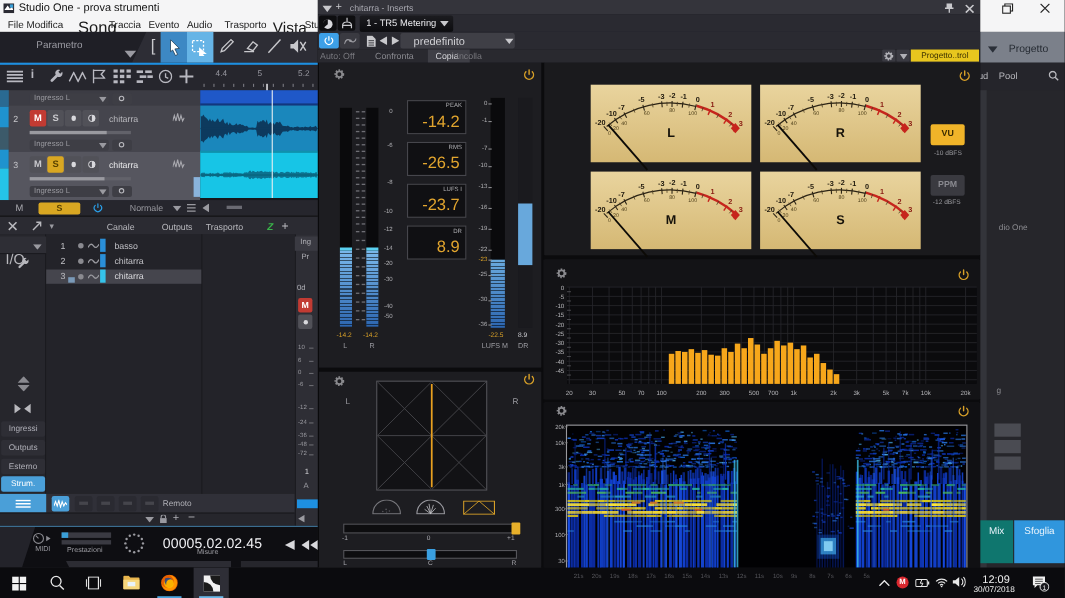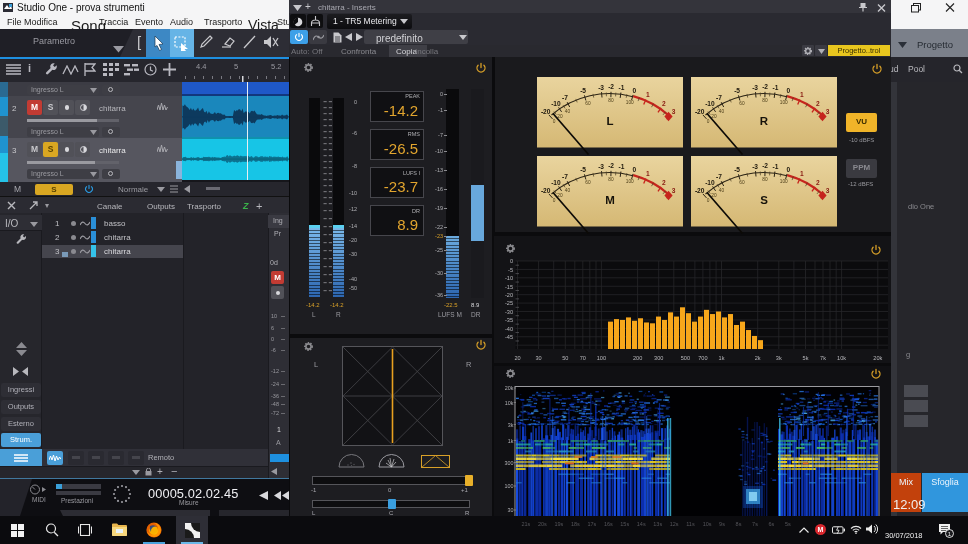--- a/index.html
+++ b/index.html
@@ -232,21 +232,21 @@
 <div class="tx" style="left:45px;top:201px;font-size:8px;color:#9a9aa0">▾</div>
 <div class="tx" style="left:97px;top:202px;font-size:8px;color:#b8b8bd">Canale</div>
 <div class="tx" style="left:147px;top:202px;font-size:8px;color:#b8b8bd">Outputs</div>
 <div class="tx" style="left:187px;top:202px;font-size:8px;color:#b8b8bd">Trasporto</div>
 <div class="tx" style="left:243px;top:201px;font-size:9px;color:#3ab54a;font-weight:bold;font-style:italic">Z</div>
 <div class="tx" style="left:256px;top:200px;font-size:11px;color:#b8b8bd">+</div>
 <div class="a" style="left:0;top:213px;width:42px;height:267px;background:#26262c;border-right:1px solid #1a1a1f"></div>
 <div class="a" style="left:42px;top:213px;width:226px;height:267px;background:#232329"></div>
 <div class="a" style="left:183px;top:213px;width:1px;height:267px;background:#1a1a1f"></div>
 <div class="a" style="left:0;top:215px;width:42px;height:16px;background:#2e2e35;border-bottom:1px solid #1a1a1f"></div>
-<div class="tx" style="left:5px;top:218px;font-size:10px;color:#b8b8bd">I/O</div>
+<div class="tx" style="left:5px;top:228px;font-size:13px;color:#b8b8bd">I/O</div>
 <svg class="a" style="left:30px;top:222px" width="8" height="5" viewBox="0 0 8 5">
       <path d="M0 0h8L4 5z" fill="#9a9aa0"></path>
     </svg>
 <svg class="a" style="left:15px;top:234px" width="12" height="12" viewBox="0 0 24 24">
       <path fill="#b8b8bd" d="M22 6.5a5.5 5.5 0 0 1-7.6 5.1L7 19a2.1 2.1 0 0 1-3-3l7.4-7.4A5.5 5.5 0 0 1 18.5 1l-3 3L17 5.5 18.5 7l3-3c.3.8.5 1.6.5 2.5z"></path>
     </svg>
 <svg class="a" style="left:16px;top:342px" width="11" height="14" viewBox="0 0 11 14">
       <path d="M5.5 0 11 6H0z" fill="#8a8a90"></path>
       <path d="M5.5 14 0 8h11z" fill="#8a8a90"></path>
     </svg>
@@ -394,21 +394,21 @@
       <circle cx="4" cy="4" r="3" fill="none" stroke="#b8b8bd" stroke-width="1.2"></circle>
       <path d="M6.2 6.2 9 9" stroke="#b8b8bd" stroke-width="1.3"></path>
     </svg>
 <div class="a" style="left:891px;top:82px;width:77px;height:434px;background:#26262b"></div>
 <div class="a" style="left:891px;top:82px;width:6px;height:434px;background:#33343a"></div>
 <div class="tx" style="left:908px;top:202px;font-size:7.5px;color:#8a8a8f">dio One</div>
 <div class="tx" style="left:906px;top:350px;font-size:7.5px;color:#8a8a8f">g</div>
 <div class="a" style="left:904px;top:385px;width:24px;height:12px;background:#4a4b52"></div>
 <div class="a" style="left:904px;top:400px;width:24px;height:12px;background:#4a4b52"></div>
 <div class="a" style="left:904px;top:415px;width:24px;height:12px;background:#4a4b52"></div>
-<div class="a" style="left:891px;top:473px;width:30px;height:39px;background:#c2410c;text-align:center;font-size:9px;color:#eaf4fc;padding-top:4px">Mix</div>
+<div class="a" style="left:891px;top:473px;width:30px;height:39px;background:#0f766e;text-align:center;font-size:9px;color:#eaf4fc;padding-top:4px">Mix</div>
 <div class="a" style="left:922px;top:473px;width:46px;height:39px;background:#3096dd;text-align:center;font-size:9px;color:#eaf4fc;padding-top:4px">Sfoglia</div>
 <div class="a" style="left:0;top:516px;width:968px;height:28px;background:#0b0b0e"></div>
 <div class="a" style="left:176px;top:516px;width:32px;height:28px;background:#2e2e36"></div>
 <svg class="a" style="left:11px;top:524px" width="13" height="13" viewBox="0 0 13 13">
       <g fill="#f2f2f2">
         <rect x="0" y="0" width="6" height="6"></rect>
         <rect x="7" y="0" width="6" height="6"></rect>
         <rect x="0" y="7" width="6" height="6"></rect>
         <rect x="7" y="7" width="6" height="6"></rect>
       </g>
@@ -449,21 +449,21 @@
       <path d="M6.3 0.5 4.6 4.2 h2.4 L5.3 7.8" stroke="#e8e8e8" stroke-width="0.9" fill="none"></path>
     </svg>
 <svg class="a" style="left:850px;top:525px" width="12" height="9" viewBox="0 0 12 9">
       <path d="M1 3.5 A7 7 0 0 1 11 3.5 M2.8 5.3 A4.5 4.5 0 0 1 9.2 5.3 M4.6 7 A2 2 0 0 1 7.4 7" fill="none" stroke="#e8e8e8" stroke-width="1.1"></path>
       <circle cx="6" cy="8.2" r="0.8" fill="#e8e8e8"></circle>
     </svg>
 <svg class="a" style="left:866px;top:524px" width="12" height="10" viewBox="0 0 12 10">
       <path d="M0 3.5 h2.5 L6 0.5 v9 L2.5 6.5 H0 z" fill="#e8e8e8"></path>
       <path d="M8 2 a4 4 0 0 1 0 6 M9.8 0.5 a6.5 6.5 0 0 1 0 9" fill="none" stroke="#e8e8e8" stroke-width="1"></path>
     </svg>
-<div class="tx" style="left:893px;top:497px;font-size:13px;color:#f0f0f0">12:09</div>
+<div class="tx" style="left:893px;top:522px;font-size:10px;color:#f0f0f0">12:09</div>
 <div class="tx" style="left:885px;top:530.5px;font-size:7.5px;color:#f0f0f0">30/07/2018</div>
 <svg class="a" style="left:938px;top:523px" width="16" height="15" viewBox="0 0 16 15">
       <path d="M1 1 h11 v8 h-7 l-2.5 2.5 v-2.5 H1 z" fill="#f0f0f0"></path>
       <path d="M3 3.5h7M3 5.5h7M3 7.5h5" stroke="#555" stroke-width="0.9"></path>
       <circle cx="11.5" cy="10.5" r="4" fill="#1a1a1e" stroke="#f0f0f0" stroke-width="0.9"></circle>
       <text x="11.5" y="13" font-size="6" fill="#f0f0f0" text-anchor="middle" font-family="Liberation Sans, sans-serif">1</text>
     </svg>
 <div class="tx" style="left:521.5px;top:521px;font-size:5.5px;color:#55555a">21s</div>
     <div class="tx" style="left:538.0px;top:521px;font-size:5.5px;color:#55555a">20s</div>
     <div class="tx" style="left:554.4px;top:521px;font-size:5.5px;color:#55555a">19s</div>

